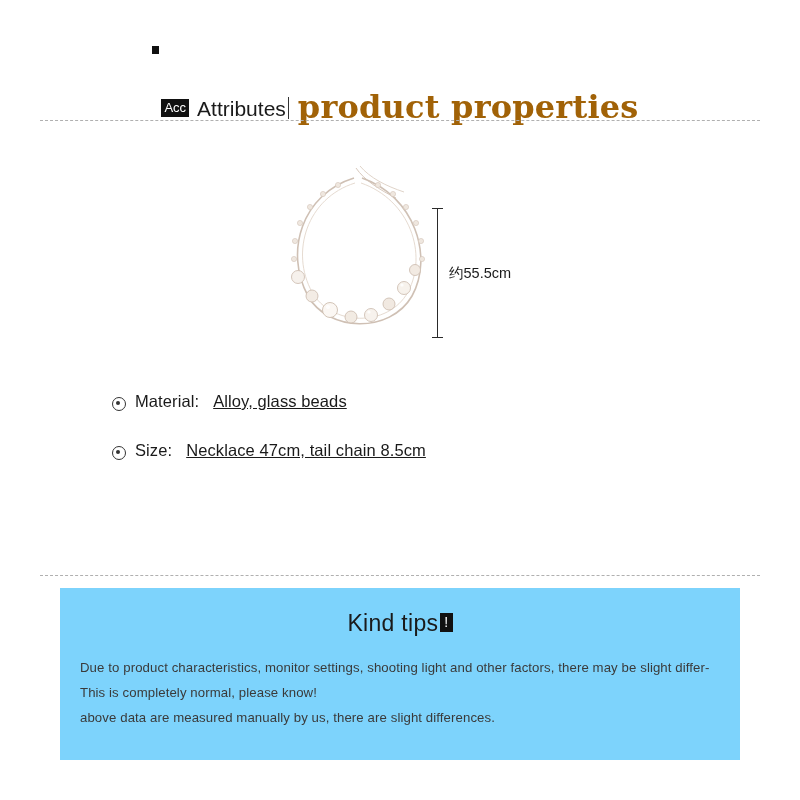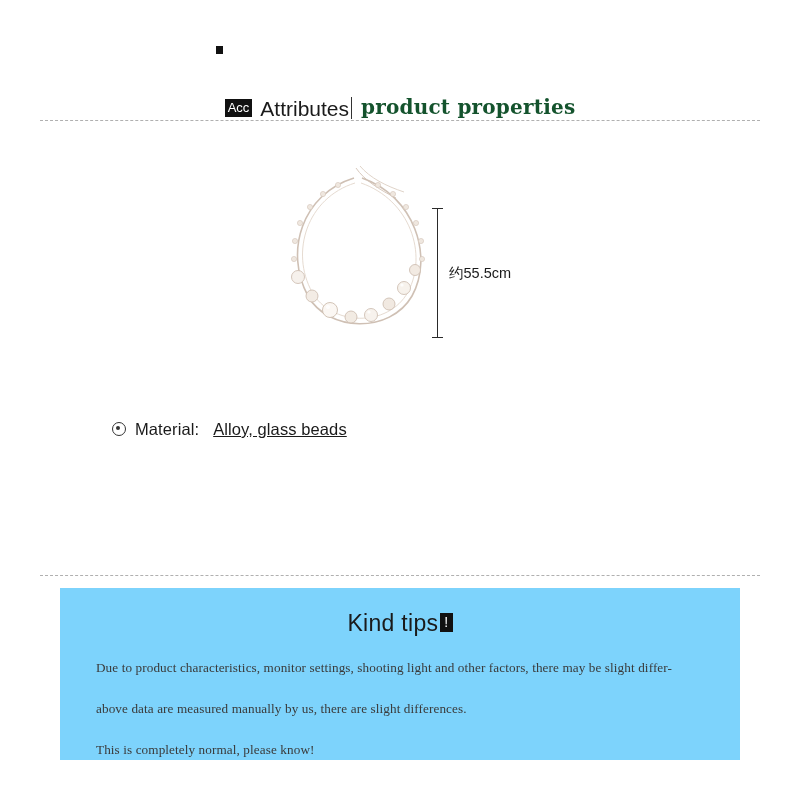--- a/index.html
+++ b/index.html
@@ -69,23 +69,23 @@
     width: 1px;
     height: 22px;
     background: #333;
     margin: 0 9px 0 2px;
     position: relative;
     top: -1px;
   }
   .title-en {
     font-family: "DejaVu Serif", serif;
     font-weight: bold;
-    font-size: 20px;
+    font-size: 32px;
     line-height: 26px;
-    color: #14532d;
+    color: #a16207;
     letter-spacing: 0.2px;
   }
 
   
   .dash-rule {
     position: absolute;
     left: 40px;
     right: 40px;
     height: 0;
     border-top: 1px dashed #b0b0b0;
@@ -147,23 +147,22 @@
 
   
   .specs {
     position: absolute;
     top: 392px;
     left: 112px;
     width: 640px;
   }
   .spec-row {
     display: flex;
-    align-items: flex-start;
+    align-items: center;
     margin-bottom: 30px;
-    margin-top: 28px;
   }
   .spec-bullet {
     width: 12px;
     height: 12px;
     border: 1px solid #333;
     border-radius: 50%;
     position: relative;
     margin-right: 9px;
     flex: 0 0 auto;
     top: 2px;
@@ -220,21 +219,21 @@
     top: -4px;
     font-family: "Liberation Sans", sans-serif;
   }
   .tips-body {
     margin: 18px 20px 0 20px;
     font-size: 13.2px;
     line-height: 25px;
     color: #3a3a3a;
     letter-spacing: 0.1px;
   }
-  .tips-body p { margin: 16px; font-family: Liberation Serif, serif; }
+  .tips-body p { margin: 0; }
 </style>
 </head>
 <body>
 
 <div class="page">
 
   <div class="header">
     <div class="header-inner">
       <span class="acc-tick"></span>
       <span class="acc-badge">Acc</span>
@@ -302,26 +301,31 @@
 
   <div class="specs">
 
     <div class="spec-row">
       <span class="spec-bullet"></span>
       <span class="spec-label">Material:</span>
       <span class="spec-value">Alloy, glass beads</span>
     </div>
 
 
+    <div class="spec-row">
+      <span class="spec-bullet"></span>
+      <span class="spec-label">Size:</span>
+      <span class="spec-value">Necklace 47cm, tail chain 8.5cm</span>
+    </div>
   </div>
 
   <div class="tips-box">
     <div class="tips-title">
       <span>Kind tips</span><span class="tips-excl">!</span>
     </div>
     <div class="tips-body">
       <p>Due to product characteristics, monitor settings, shooting light and other factors, there may be slight  differ-</p>
+      <p>This is completely normal, please know!</p>
       <p>above data are measured manually by us, there are slight differences.</p>
-      <p>This is completely normal, please know!</p>
     </div>
   </div>
 
 </div>
 
 </body></html>

